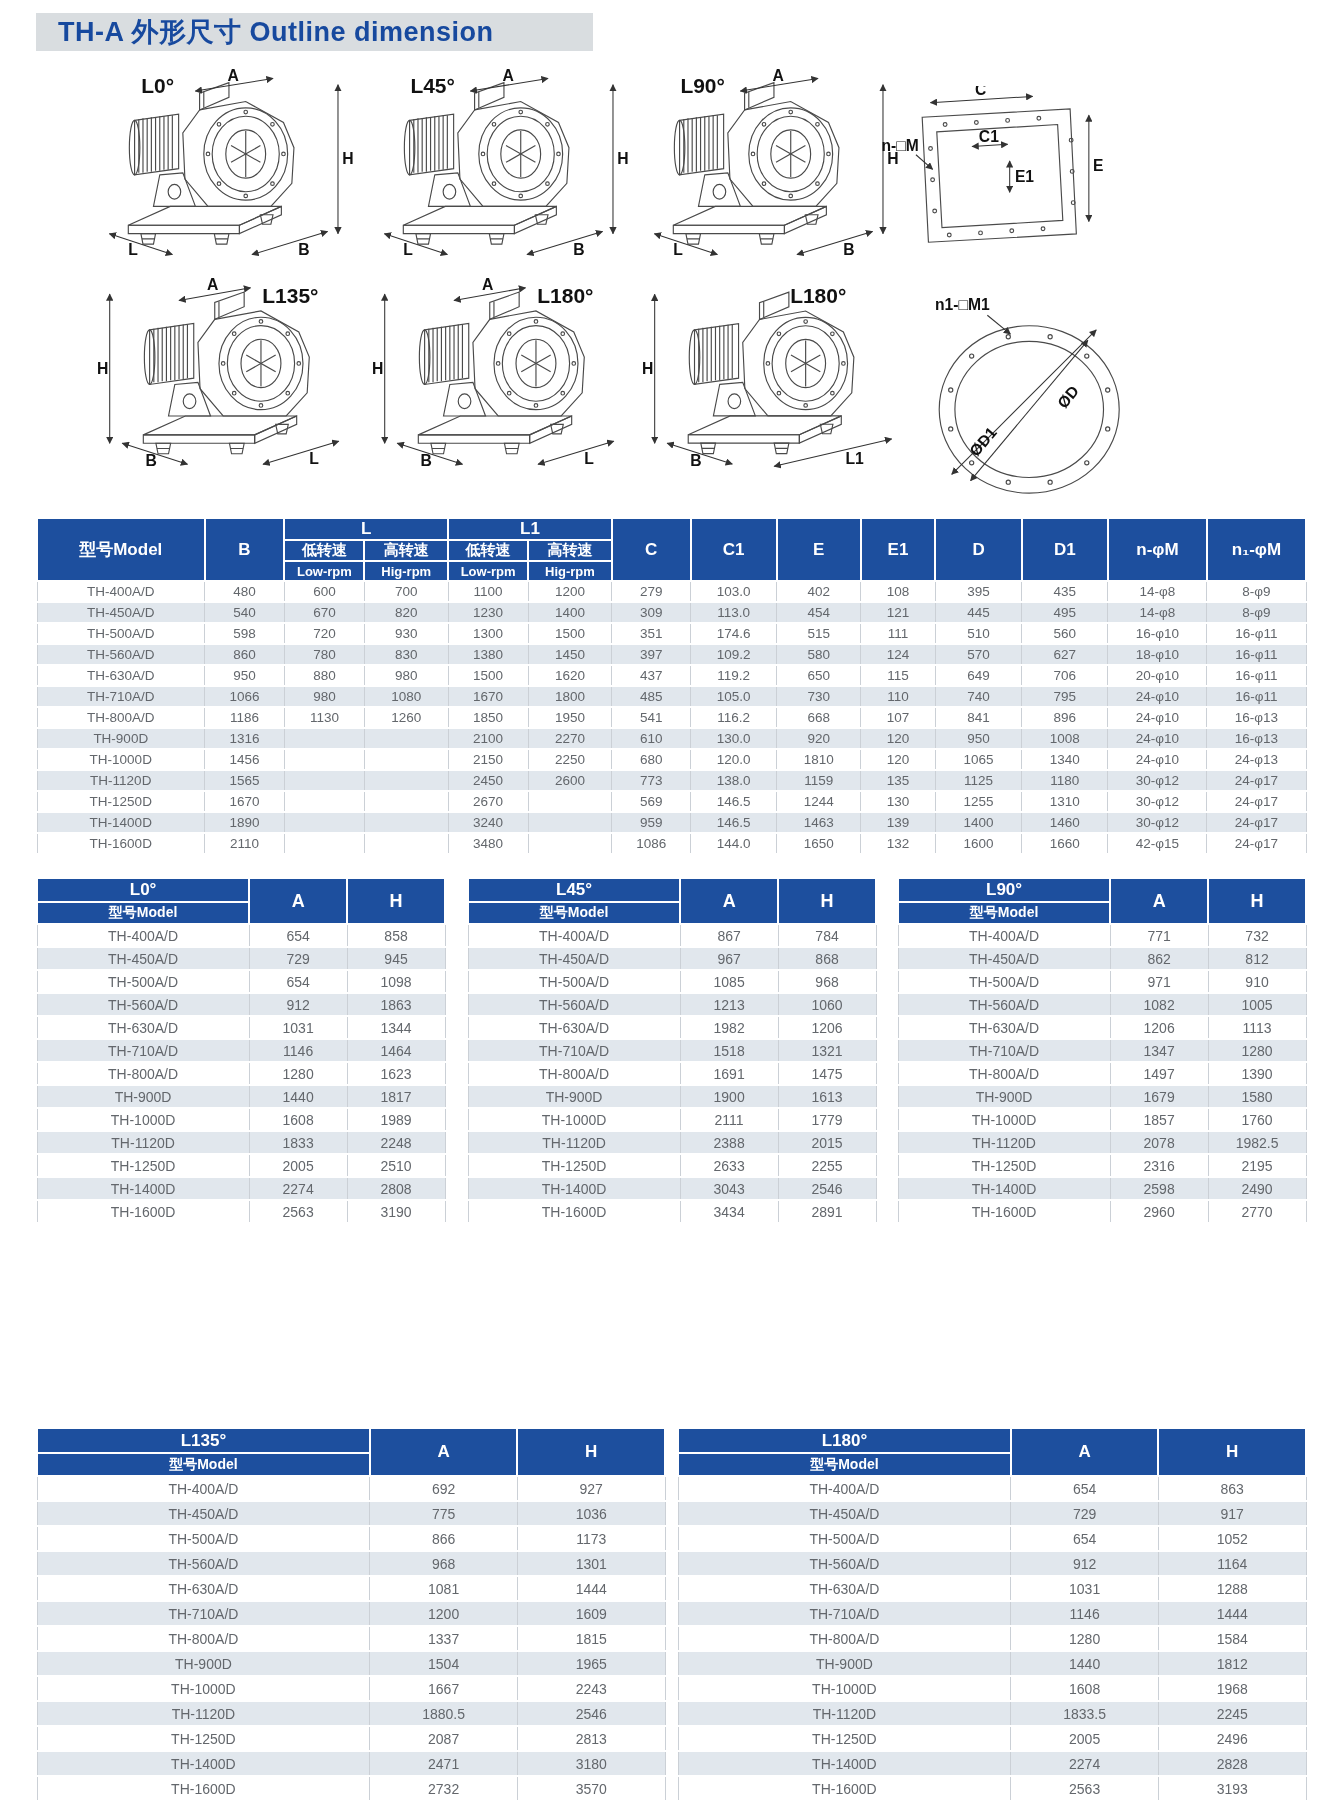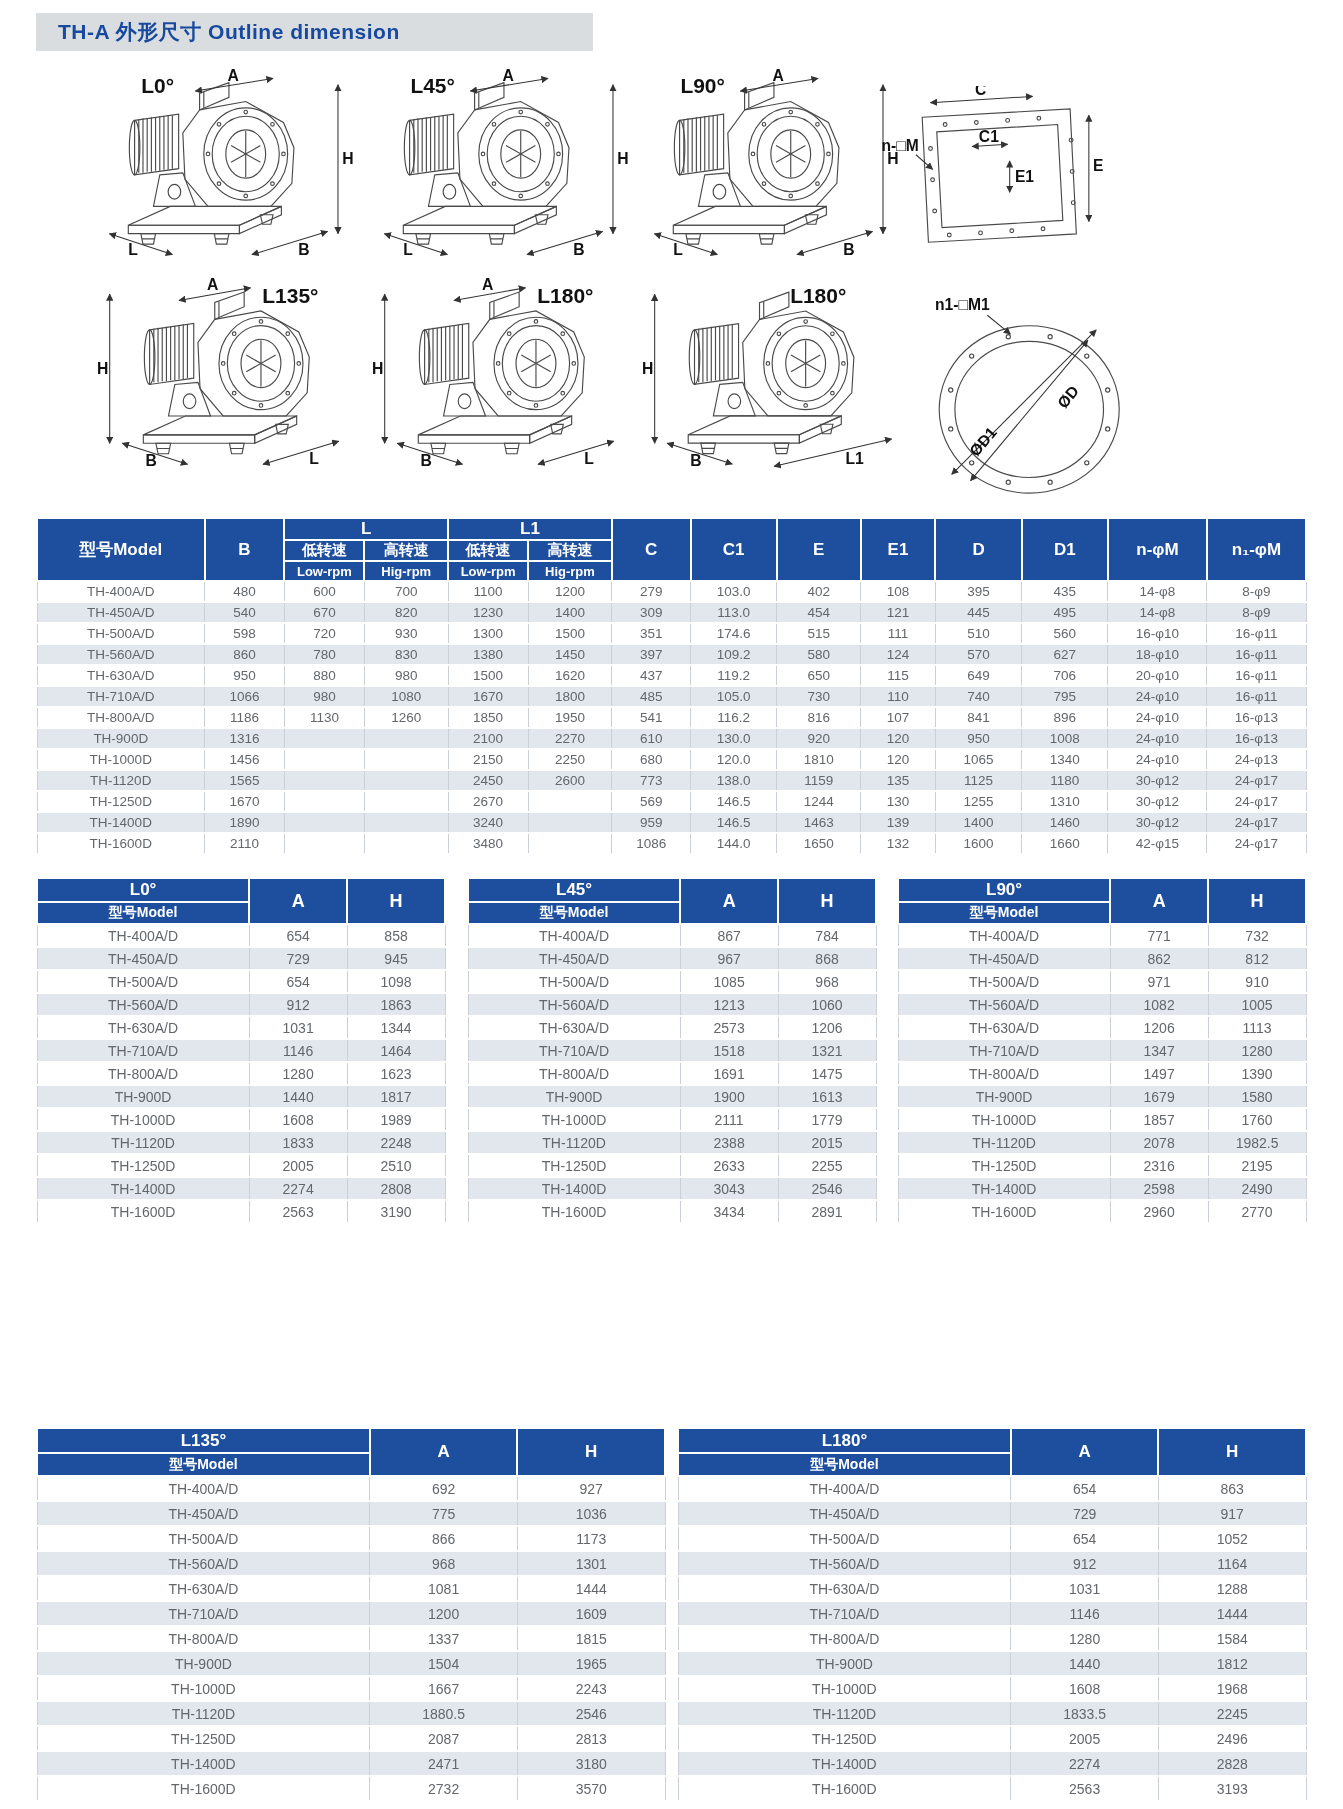--- a/index.html
+++ b/index.html
@@ -1,19 +1,19 @@
 <!DOCTYPE html>
 <html><head>
 <meta charset="utf-8">
 <style>
   *{margin:0;padding:0;box-sizing:border-box;}
   html,body{background:#fff;}
   body{width:1343px;height:1809px;position:relative;font-family:"Liberation Sans",sans-serif;}
   .title-bar{position:absolute;left:36px;top:13px;width:557px;height:38px;background:#d9dde0;display:flex;align-items:center;padding-left:22px;}
-  .title-bar h1{font-size:21px;font-weight:bold;color:#17499e;letter-spacing:.5px;}
+  .title-bar h1{font-size:27px;font-weight:bold;color:#17499e;letter-spacing:.5px;}
   
   .drawing{position:absolute;}
   .ln{stroke:#4a4a4a;stroke-width:1.1;fill:none;}
   .dim{stroke:#333;stroke-width:1;fill:none;}
   .dim-t{font:bold 15px "Liberation Sans",sans-serif;fill:#111;stroke:none;}
   .fan-angle{font:bold 20px "Liberation Sans",sans-serif;fill:#111;stroke:none;}
   .flange-t{font:bold 15px "Liberation Sans",sans-serif;fill:#111;stroke:none;}
   
   .data-table{border-collapse:collapse;table-layout:fixed;position:absolute;background:#fff;border-bottom:2px solid #9aa0a6;}
   .data-table th{background:#1d4f9e;color:#fff;border:2px solid #fff;font-weight:bold;text-align:center;padding:0;overflow:hidden;white-space:nowrap;}
@@ -379,21 +379,21 @@
       </tr>
       <tr>
         <td>TH-800A/D</td>
         <td>1186</td>
         <td>1130</td>
         <td>1260</td>
         <td>1850</td>
         <td>1950</td>
         <td>541</td>
         <td>116.2</td>
-        <td>816</td>
+        <td>668</td>
         <td>107</td>
         <td>841</td>
         <td>896</td>
         <td>24-φ10</td>
         <td>16-φ13</td>
       </tr>
       <tr>
         <td>TH-900D</td>
         <td>1316</td>
         <td></td>
@@ -609,21 +609,21 @@
         <td>1085</td>
         <td>968</td>
       </tr>
       <tr>
         <td>TH-560A/D</td>
         <td>1213</td>
         <td>1060</td>
       </tr>
       <tr>
         <td>TH-630A/D</td>
-        <td>2573</td>
+        <td>1982</td>
         <td>1206</td>
       </tr>
       <tr>
         <td>TH-710A/D</td>
         <td>1518</td>
         <td>1321</td>
       </tr>
       <tr>
         <td>TH-800A/D</td>
         <td>1691</td>

